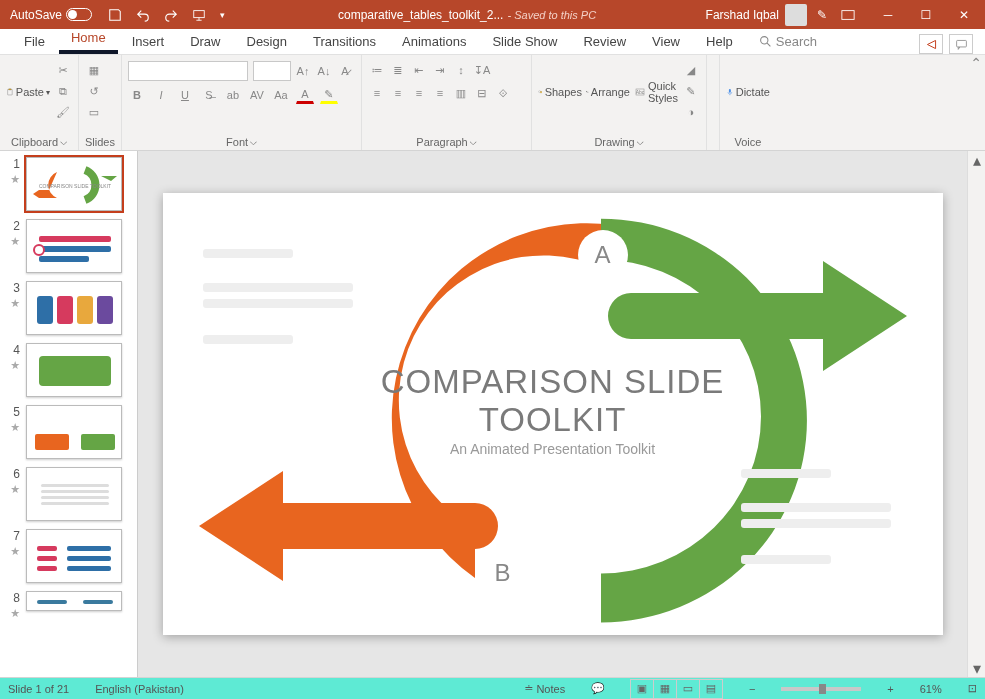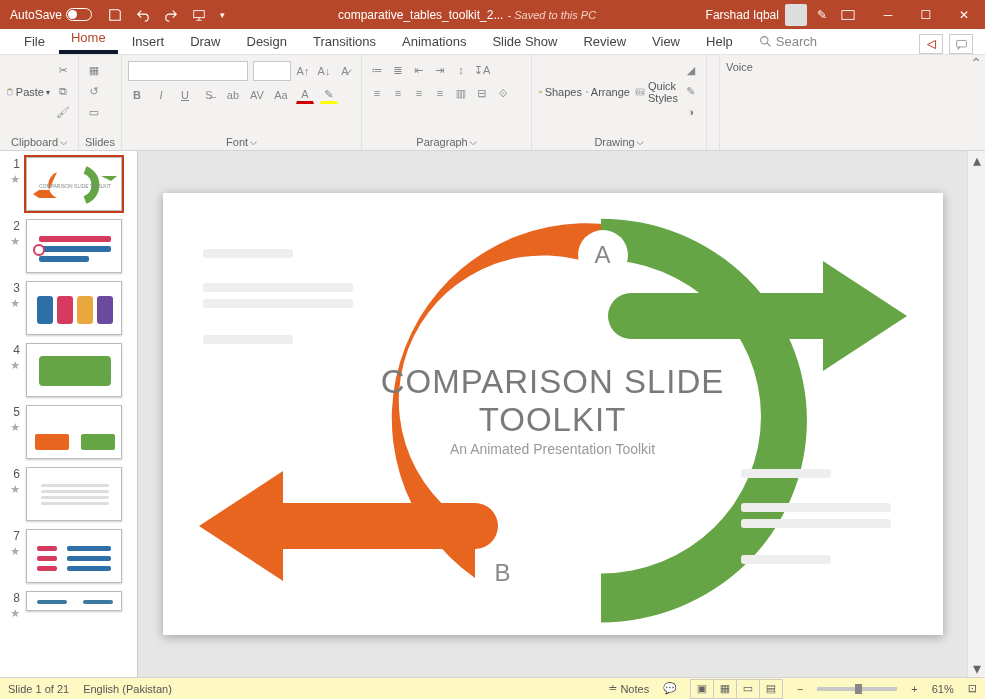--- a/index.html
+++ b/index.html
@@ -49,21 +49,21 @@
 .vscroll .arrow { position:absolute; left:0; width:18px; height:18px; display:flex; align-items:center; justify-content:center; color:#666; }
 .vscroll .arrow.up { top:0; } .vscroll .arrow.dn { bottom:0; }
 .slide { width:780px; height:442px; background:#fff; box-shadow:0 2px 10px rgba(0,0,0,.3); position:relative; overflow:hidden; }
 
 .slide .title { position:absolute; left:50%; top:49%; transform:translate(-50%,-50%); text-align:center; color:#7a7a7a; }
 .slide .title h1 { font-size:33px; font-weight:400; letter-spacing:1px; }
 .slide .title p { font-size:14px; color:#999; margin-top:2px; }
 .ph { position:absolute; background:#eee; border-radius:3px; height:9px; }
 .labelA, .labelB { position:absolute; width:44px; height:44px; background:#fff; border-radius:50%; display:flex; align-items:center; justify-content:center; font-size:24px; color:#888; font-weight:400; z-index:5; box-shadow:0 0 0 3px #fff; }
 
-.statusbar { height:22px; background:#fef9c3; border-top:1px solid #d4d4d4; display:flex; align-items:center; font-size:11px; color:#555; padding:0 8px; gap:14px; }
+.statusbar { height:22px; background:#5eead4; border-top:1px solid #d4d4d4; display:flex; align-items:center; font-size:11px; color:#555; padding:0 8px; gap:26px; }
 .statusbar .sep { flex:1; }
 .viewbtns { display:flex; gap:0; }
 .viewbtns span { width:24px; height:20px; border:1px solid #ccc; display:flex; align-items:center; justify-content:center; color:#666; margin-left:-1px; }
 .zoomslider { width:80px; height:4px; background:#c8c8c8; position:relative; }
 .zoomslider::after { content:""; position:absolute; left:38px; top:-3px; width:7px; height:10px; background:#888; }
 
 
 .mini-line { position:absolute; border-radius:2px; }
 </style>
 </head>
@@ -283,20 +283,29 @@
           <span>Drawing</span> 
           <span style="font-size:9px;">⌵</span>
         </div>
   </div>
 
   <div class="rgroup">
     <div class="rgroup-label"></div>
   </div>
 
   <div class="rgroup" style="border-right:none;">
+    <div class="rgroup-body">
+      <div class="rbtn-lg">
+        <svg viewBox="0 0 24 24">
+              <rect x="9" y="3" width="6" height="11" rx="3" fill="#4A8FE7"></rect>
+              <path d="M6 12a6 6 0 0 0 12 0M12 18v4" stroke="#4A8FE7" stroke-width="1.5" fill="none"></path>
+            </svg>
+        <span>Dictate</span>
+      </div>
+    </div>
     <div class="rgroup-label">Voice</div>
   </div>
 </div>
 <div class="corner">⌃</div>
 </div>
 
 <div class="workspace">
   <div class="thumbpanel">
     <div class="thumb-item">
         <div class="thumb-num">

